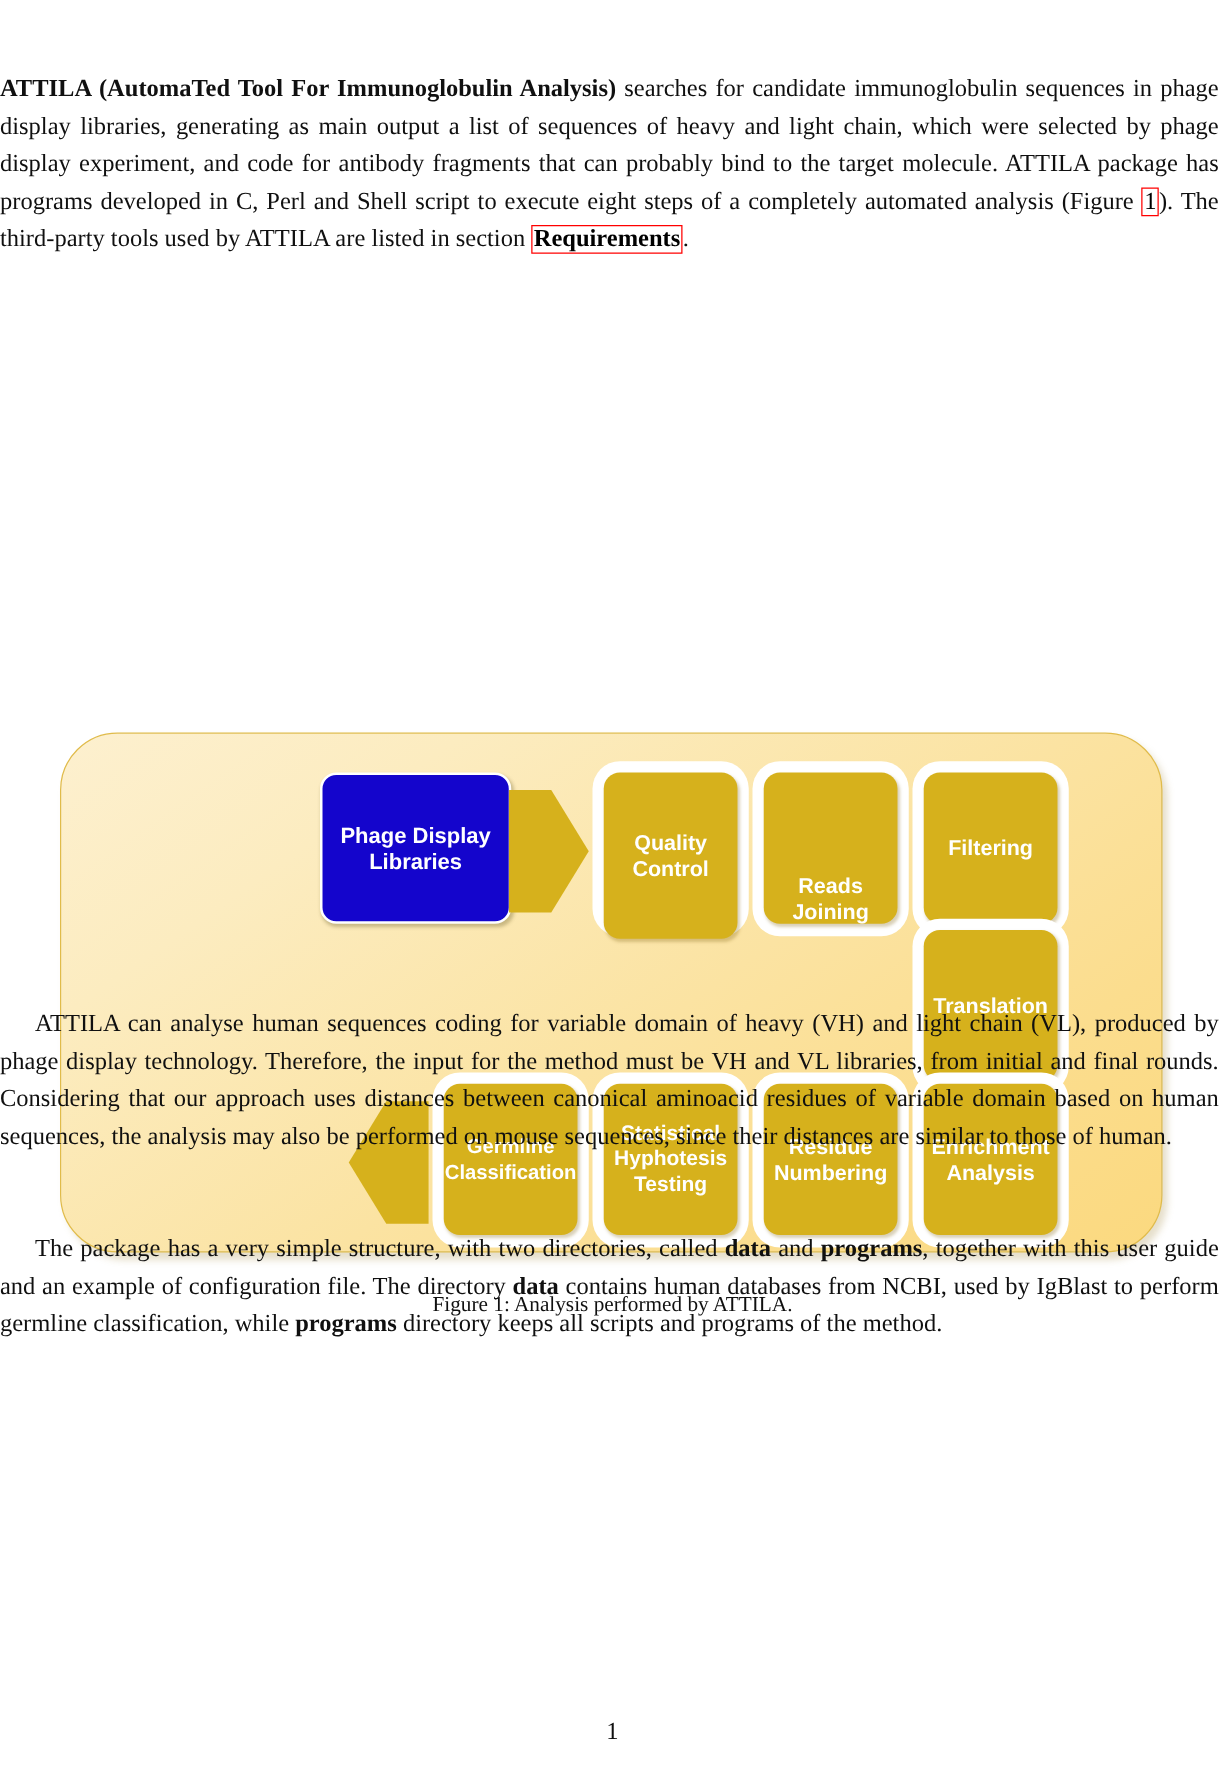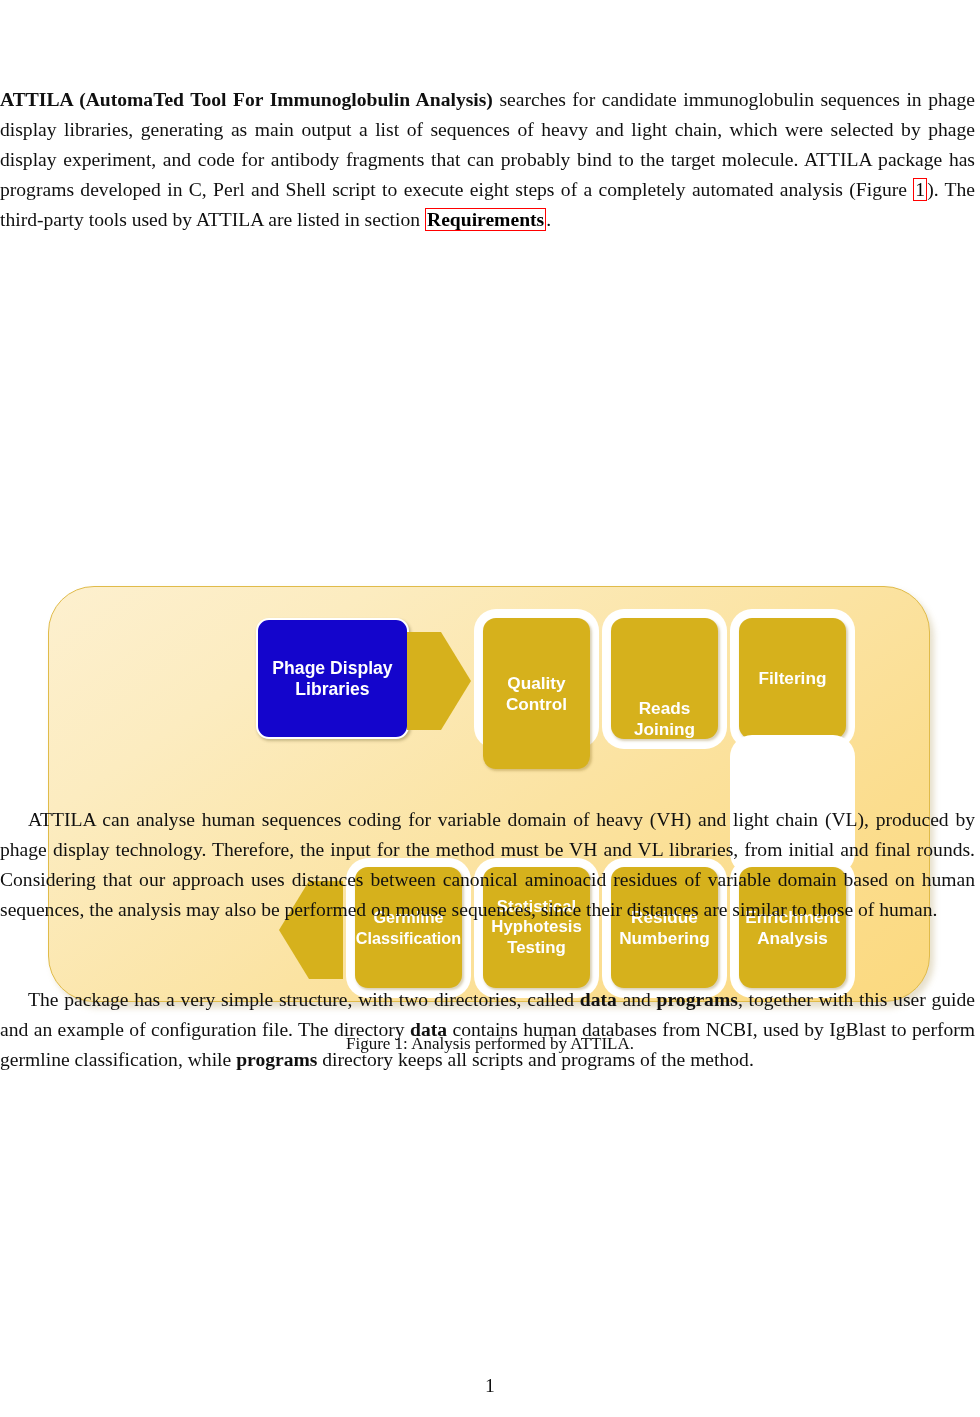--- a/index.html
+++ b/index.html
@@ -40,21 +40,21 @@
   .para {
     position: absolute;
     left: 0px;
     width: 975px;
     font-size: 19.6px;
     line-height: 30.1px;
     text-align: justify;
     text-justify: inter-word;
     color: #101010;
   }
-  .para.p1 { top: 57px; margin-top: 28px; }
+  .para.p1 { top: 57px; }
   .para.p2 { top: 805px; }
   .para.p3 { top: 985px; }
 
   .para b { font-weight: bold; }
   .indent { display: inline-block; width: 28px; }
 
   
   .link-box {
     border: 1.6px solid #ff0000;
     padding: 0px 1px;
@@ -188,41 +188,44 @@
           <span>Phage Display</span><br>
           <span>Libraries</span>
         </span>
       </div>
 
       <svg class="chev" style="left:358px; top:39px;" width="66" height="110" viewBox="0 0 66 110">
         <path d="M0,6 L34,6 L64,55 L34,104 L0,104 Z" fill="#d6b11c"></path>
       </svg>
 
       <div class="card" style="left:425px; top:22px; width:125px; height:140px;"></div>
-      <div class="gbox" style="left:434px; top:31px; width:107px; height:151px;">
+      <div class="gbox" style="left:434px; top:31px; width:107px; height:133px;">
         <span>
           <span>Quality</span><br>
           <span>Control</span>
         </span>
       </div>
 
       <div class="card" style="left:553px; top:22px; width:125px; height:140px;"></div>
       <div class="gbox" style="left:562px; top:31px; width:107px; height:121px;align-items:flex-end;">
         <span>
           <span>Reads</span><br>
           <span>Joining</span>
         </span>
       </div>
 
       <div class="card" style="left:681px; top:22px; width:125px; height:140px;"></div>
       <div class="gbox" style="left:690px; top:31px; width:107px; height:121px;">
         <span>Filtering</span>
       </div>
 
       <div class="card" style="left:681px; top:148px; width:125px; height:140px;"></div>
+      <div class="gbox" style="left:690px; top:157px; width:107px; height:121px;">
+        <span>Translation</span>
+      </div>
 
 
       <svg class="chev" style="left:228px; top:288px;" width="66" height="110" viewBox="0 0 66 110">
         <path d="M66,6 L32,6 L2,55 L32,104 L66,104 Z" fill="#d6b11c"></path>
       </svg>
 
       <div class="card" style="left:297px; top:271px; width:125px; height:140px;"></div>
       <div class="gbox" style="left:306px; top:280px; width:107px; height:121px; font-size:16.2px;">
         <span>
           <span>Germline</span><br>

